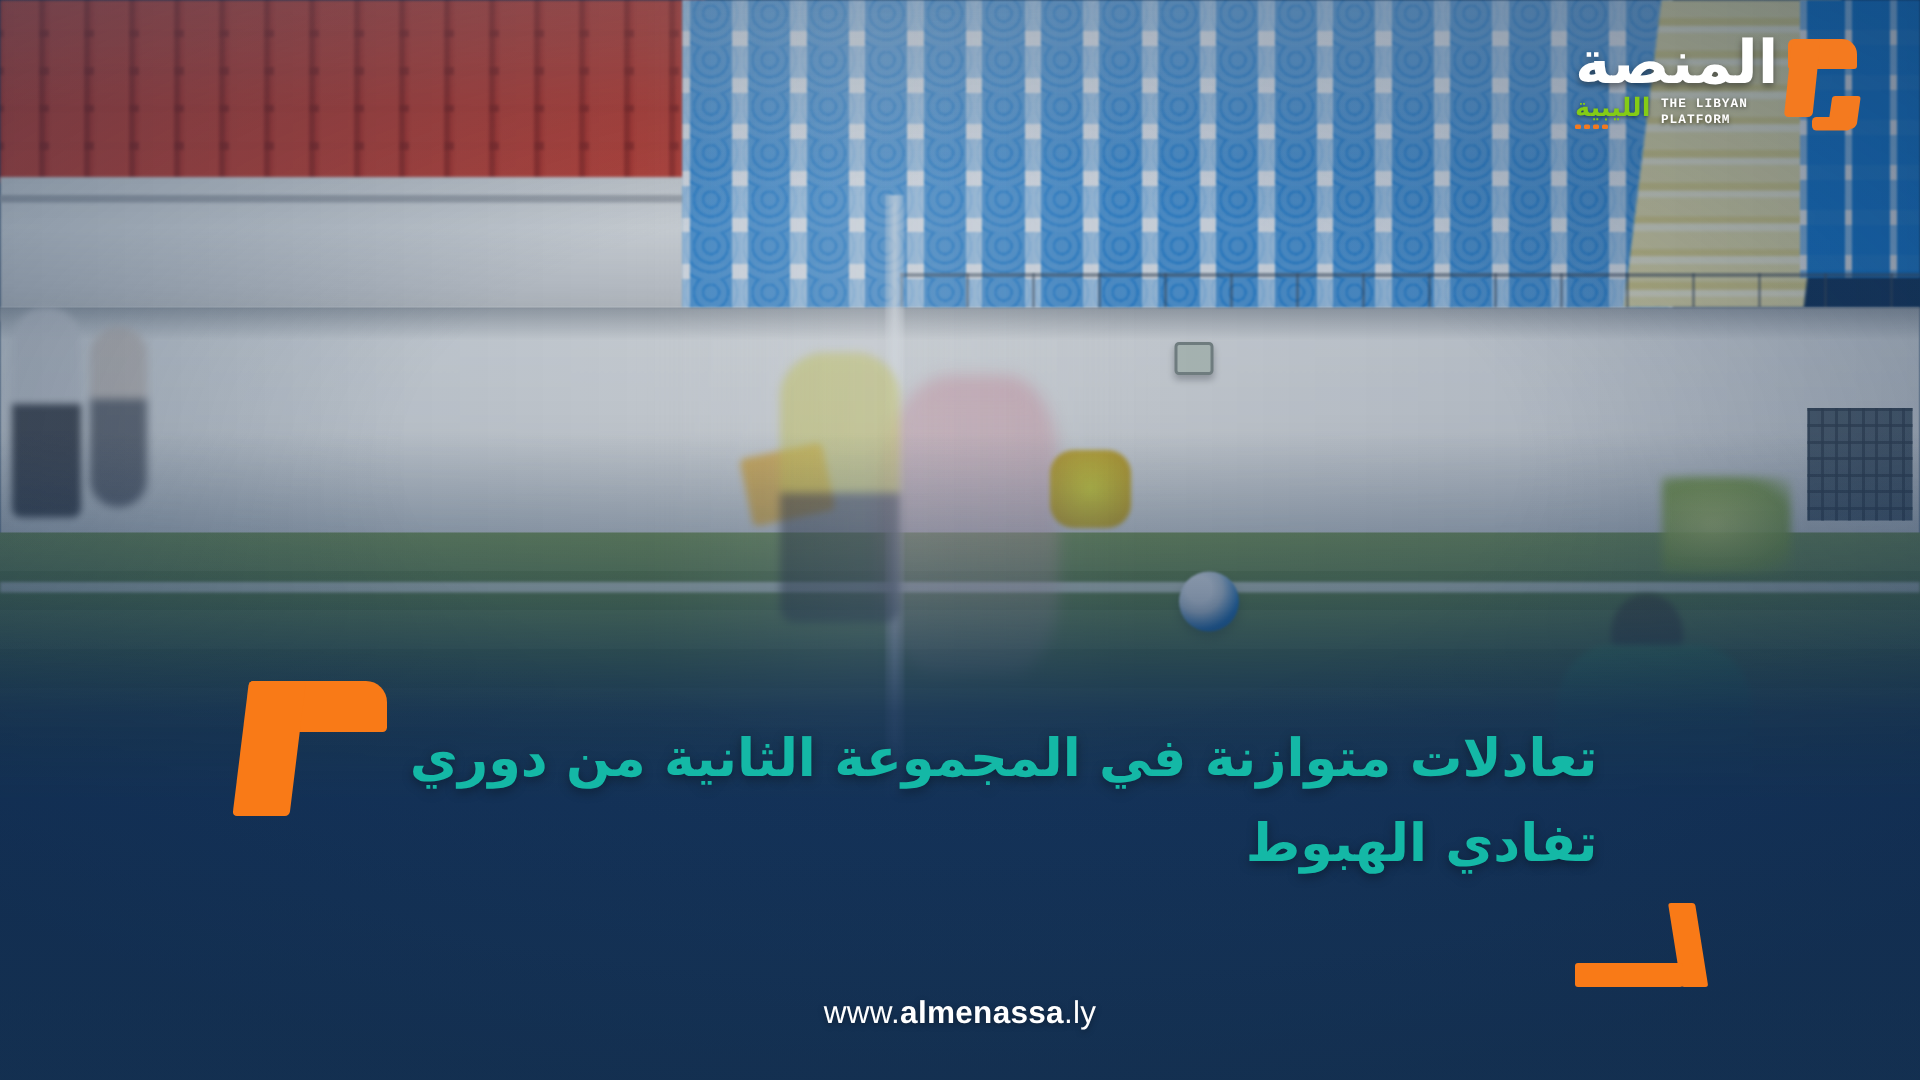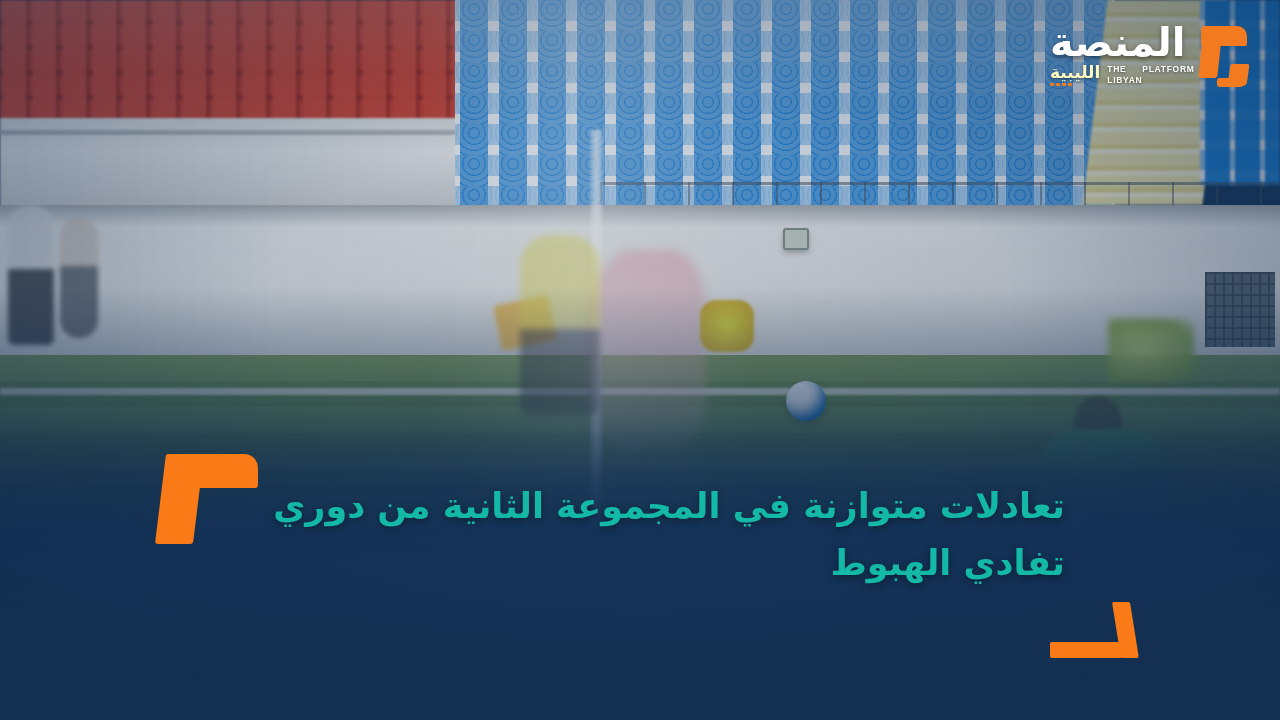--- a/index.html
+++ b/index.html
@@ -231,30 +231,30 @@
   }
   .logo-ar{
     font-size:40px; font-weight:700; color:#ffffff; letter-spacing:-1px;
     text-shadow:0 2px 5px rgba(0,0,0,.45);
     font-family:"DejaVu Sans",sans-serif;
   }
   .logo-row2{
     display:flex; align-items:center; gap:7px; margin-top:2px; direction:rtl;
   }
   .logo-ar2{
-    font-size:17px; font-weight:700; color:#fef9c3;
+    font-size:17px; font-weight:700; color:#84cc16;
     text-shadow:0 1px 3px rgba(0,0,0,.5);
     font-family:"DejaVu Sans",sans-serif;
   }
   .logo-en{
-    display:flex; align-items:flex-start;
+    display:flex; flex-direction:column; align-items:flex-start;
     font-size:8.5px; font-weight:700; color:#ffffff; letter-spacing:.7px;
     line-height:1.35; direction:ltr;
     text-shadow:0 1px 3px rgba(0,0,0,.5);
-    font-family:Liberation Sans, sans-serif;
+    font-family:Liberation Mono, monospace;
   }
   .logo-mark{
     position:relative; width:56px; height:60px; margin-right:4px; flex:0 0 auto;
   }
   .logo-mark .bar-top{
     position:absolute; left:6px; top:2px; width:46px; height:20px;
     background:#f47a1f; border-radius:4px 10px 2px 2px;
   }
   .logo-mark .bar-stem{
     position:absolute; left:6px; top:2px; width:19px; height:52px;
@@ -462,14 +462,17 @@
     <span class="d-top"></span>
       <span class="d-stem"></span>
   </div>
   <div class="decor-right">
     <span class="r-stem"></span>
       <span class="r-foot"></span>
   </div>
 
   <div class="headline">تعادلات متوازنة في المجموعة الثانية من دوري تفادي الهبوط</div>
 
+  <div class="site-url">
+    <span>www.</span><b>almenassa</b><span>.ly</span>
+  </div>
 
 </div>
 
 </body></html>

